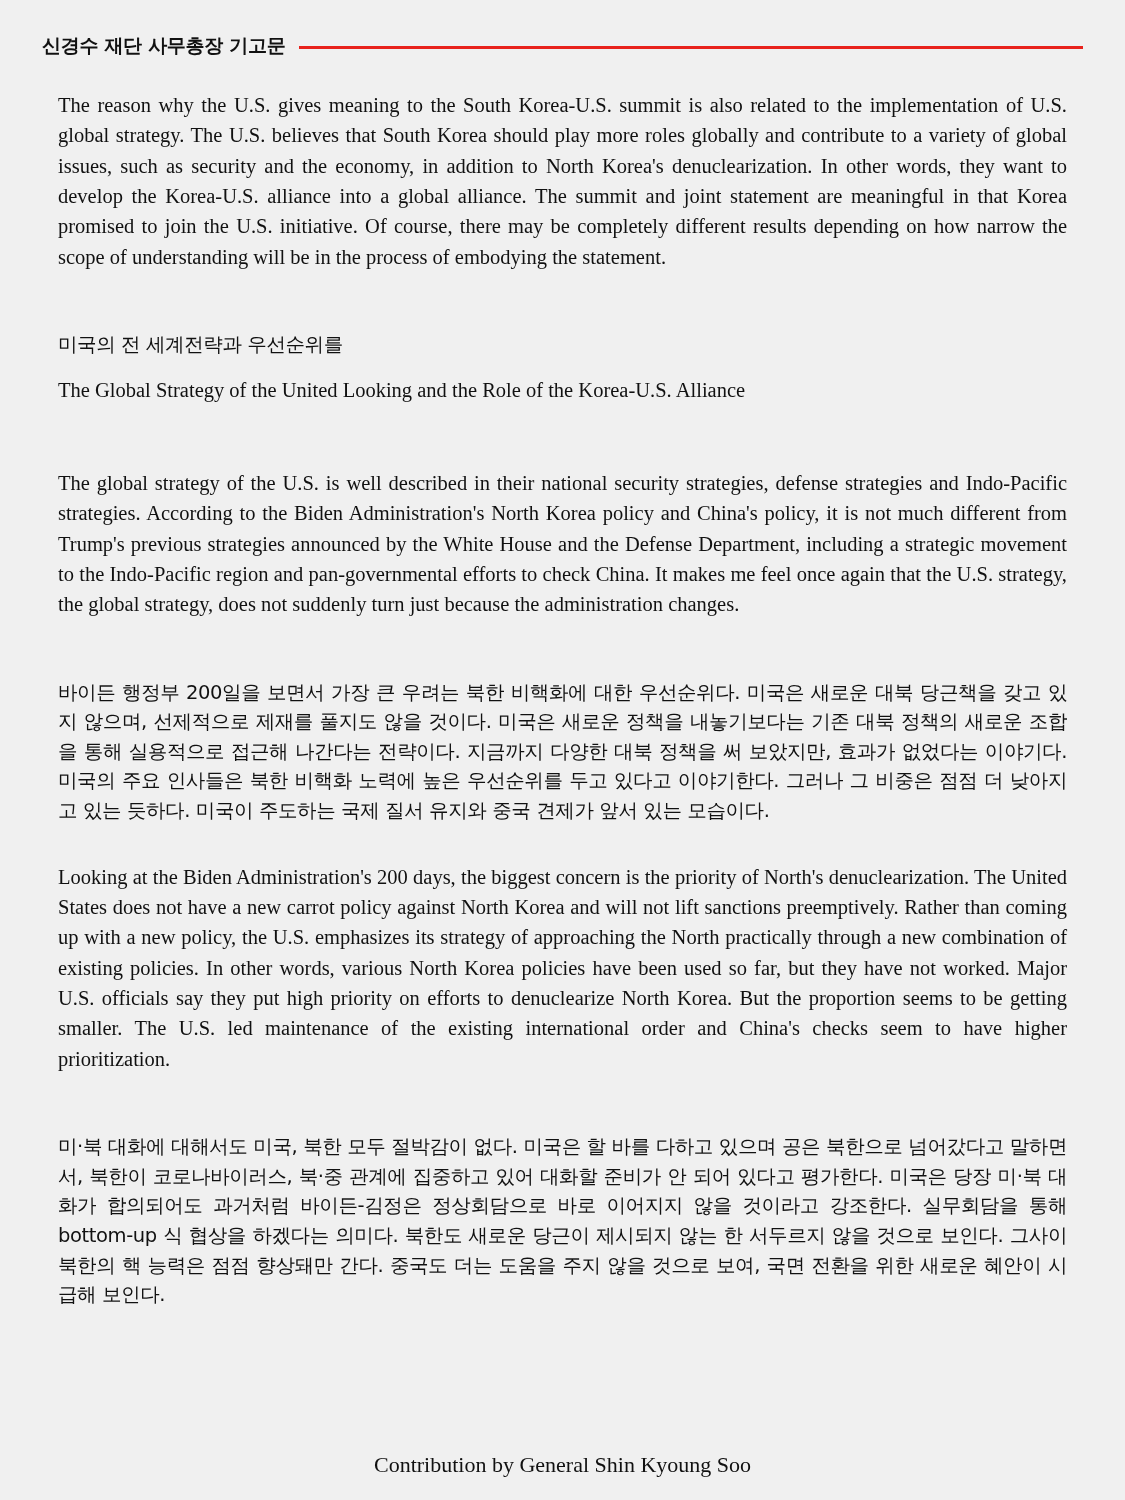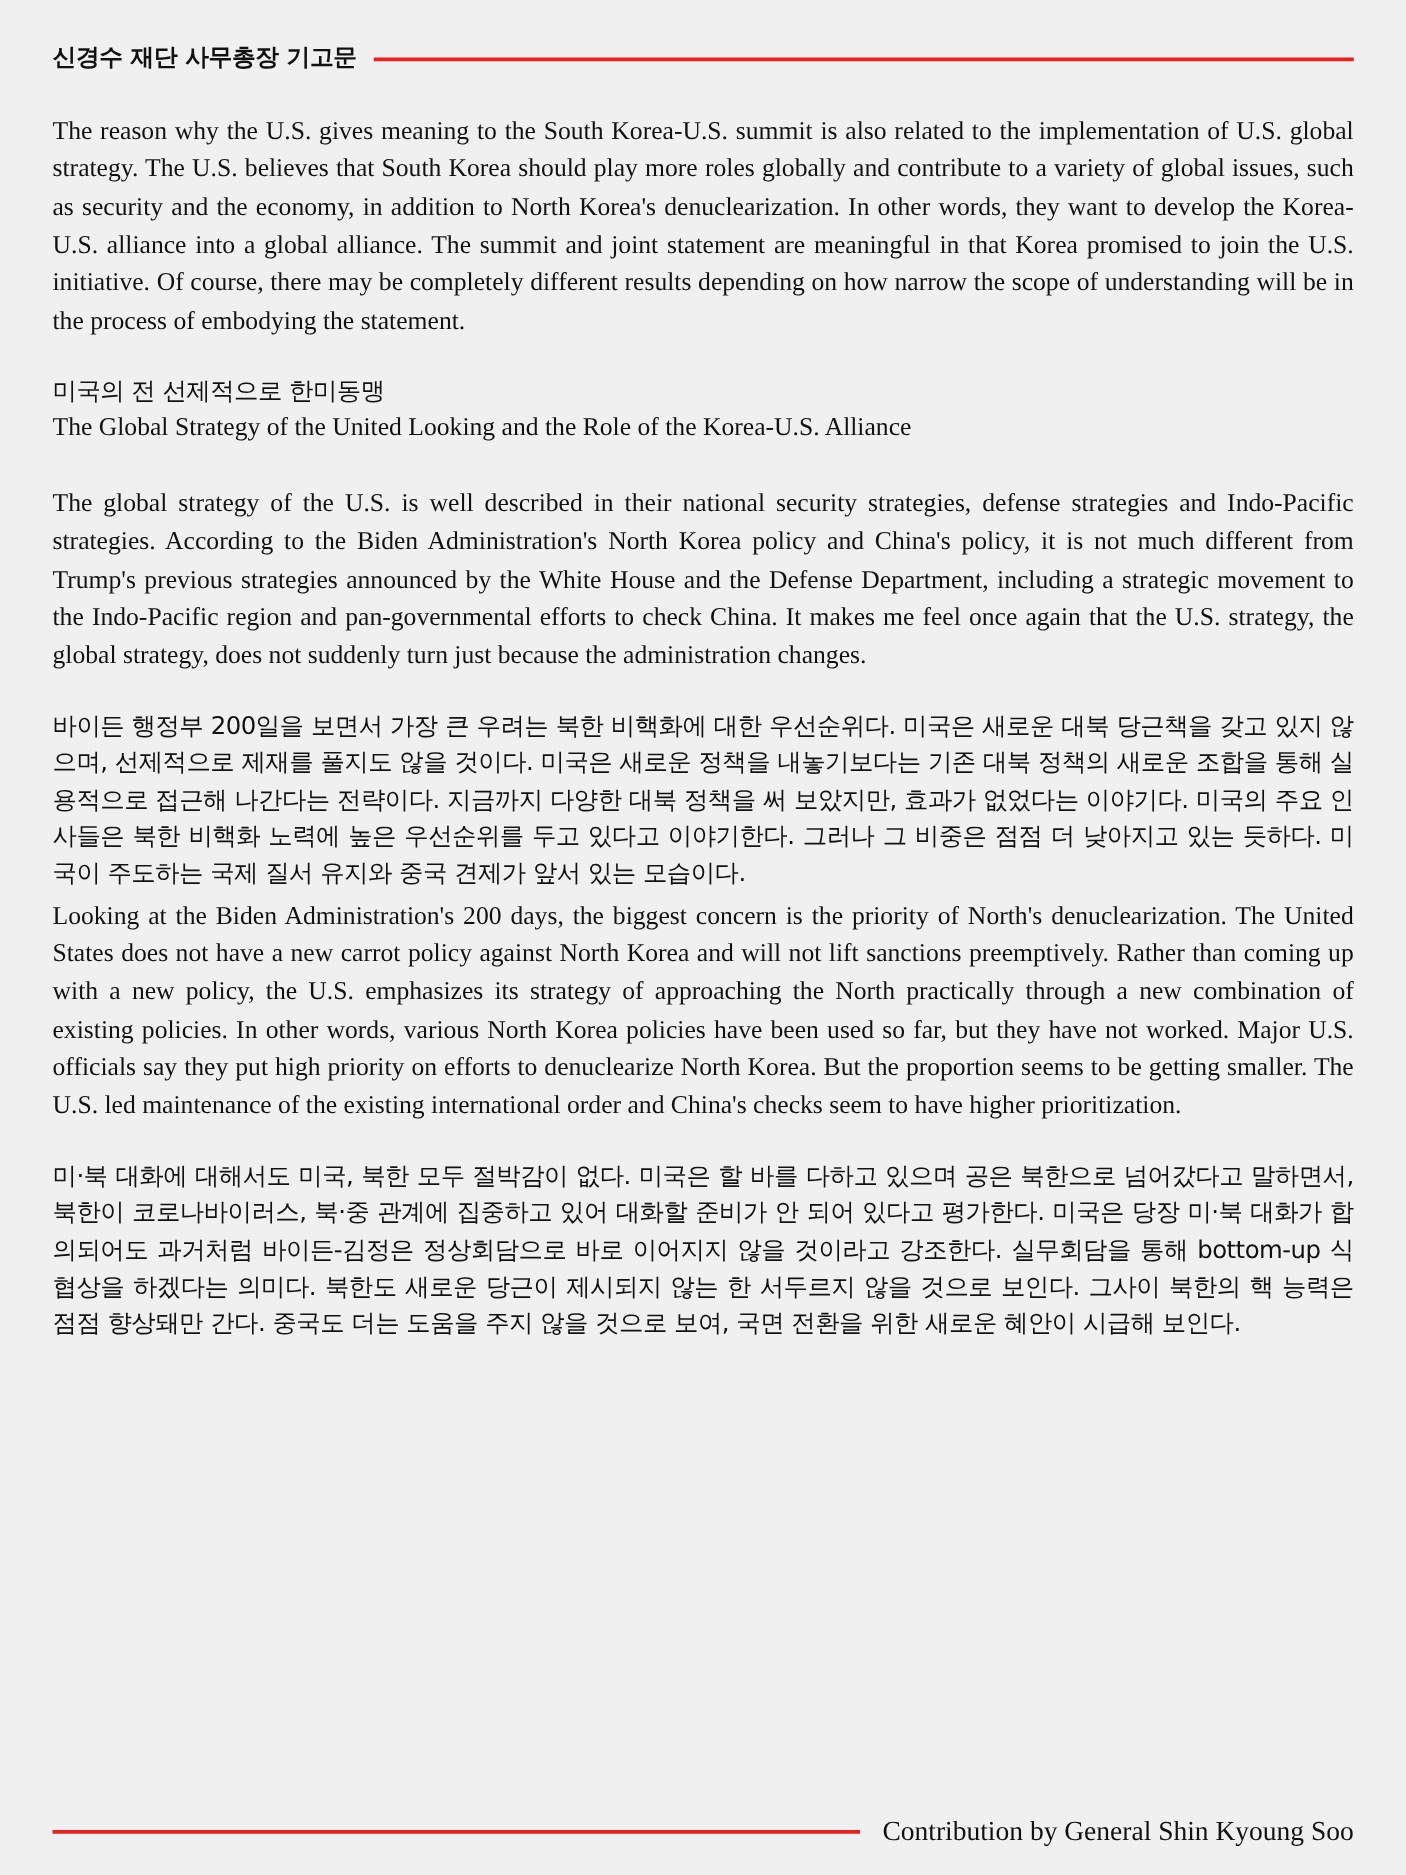--- a/index.html
+++ b/index.html
@@ -40,21 +40,21 @@
     flex: 1 1 auto;
     height: 3px;
     background: #e8221c;
     margin-top: 2px;
   }
   
   .content {
     margin-top: 26px;
   }
   p {
-    margin: 0;
+    margin: 16px;
     font-size: 20.5px;
     line-height: 1.48;
   }
   .en {
     font-family: "Liberation Serif", serif;
     text-align: justify;
     text-justify: inter-word;
   }
   .ko {
     font-family: "DejaVu Sans", sans-serif;
@@ -82,20 +82,21 @@
   }
   
   .footer {
     position: absolute;
     left: 42px;
     right: 42px;
     bottom: 22px;
     display: flex;
     align-items: center;
     gap: 18px;
+    flex-direction: column;
   }
   .footer-rule {
     flex: 1 1 auto;
     height: 3px;
     background: #e8221c;
   }
   .footer-text {
     font-family: "Liberation Serif", serif;
     font-size: 22px;
     white-space: nowrap;
@@ -111,21 +112,21 @@
     <div class="header-title">신경수 재단 사무총장 기고문</div>
     <div class="header-rule"></div>
   </div>
 
   <div class="content">
 
     <p class="en">The reason why the U.S. gives meaning to the South Korea-U.S. summit is also related to the implementation of U.S. global strategy. The U.S. believes that South Korea should play more roles globally and contribute to a variety of global issues, such as security and the economy, in addition to North Korea's denuclearization. In other words, they want to develop the Korea-U.S. alliance into a global alliance. The summit and joint statement are meaningful in that Korea promised to join the U.S. initiative. Of course, there may be completely different results depending on how narrow the scope of understanding will be in the process of embodying the statement.</p>
 
     <div class="gap"></div>
 
-    <p class="section-head-ko">미국의 전 선제적으로 한미동맹</p>
+    <p class="section-head-ko">미국의 전 세계전략과 우선순위를</p>
     <p class="section-head-en">The Global Strategy of the United Looking and the Role of the Korea-U.S. Alliance</p>
 
     <div class="gap"></div>
 
     <div class="gap-sm"></div>
     <p class="en">The global strategy of the U.S. is well described in their national security strategies, defense strategies and Indo-Pacific strategies. According to the Biden Administration's North Korea policy and China's policy, it is not much different from Trump's previous strategies announced by the White House and the Defense Department, including a strategic movement to the Indo-Pacific region and pan-governmental efforts to check China. It makes me feel once again that the U.S. strategy, the global strategy, does not suddenly turn just because the administration changes.</p>
 
     <div class="gap"></div>
 
     <p class="ko">바이든 행정부 200일을 보면서 가장 큰 우려는 북한 비핵화에 대한 우선순위다. 미국은 새로운 대북 당근책을 갖고 있지 않으며, 선제적으로 제재를 풀지도 않을 것이다. 미국은 새로운 정책을 내놓기보다는 기존 대북 정책의 새로운 조합을 통해 실용적으로 접근해 나간다는 전략이다. 지금까지 다양한 대북 정책을 써 보았지만, 효과가 없었다는 이야기다. 미국의 주요 인사들은 북한 비핵화 노력에 높은 우선순위를 두고 있다고 이야기한다. 그러나 그 비중은 점점 더 낮아지고 있는 듯하다. 미국이 주도하는 국제 질서 유지와 중국 견제가 앞서 있는 모습이다.</p>

